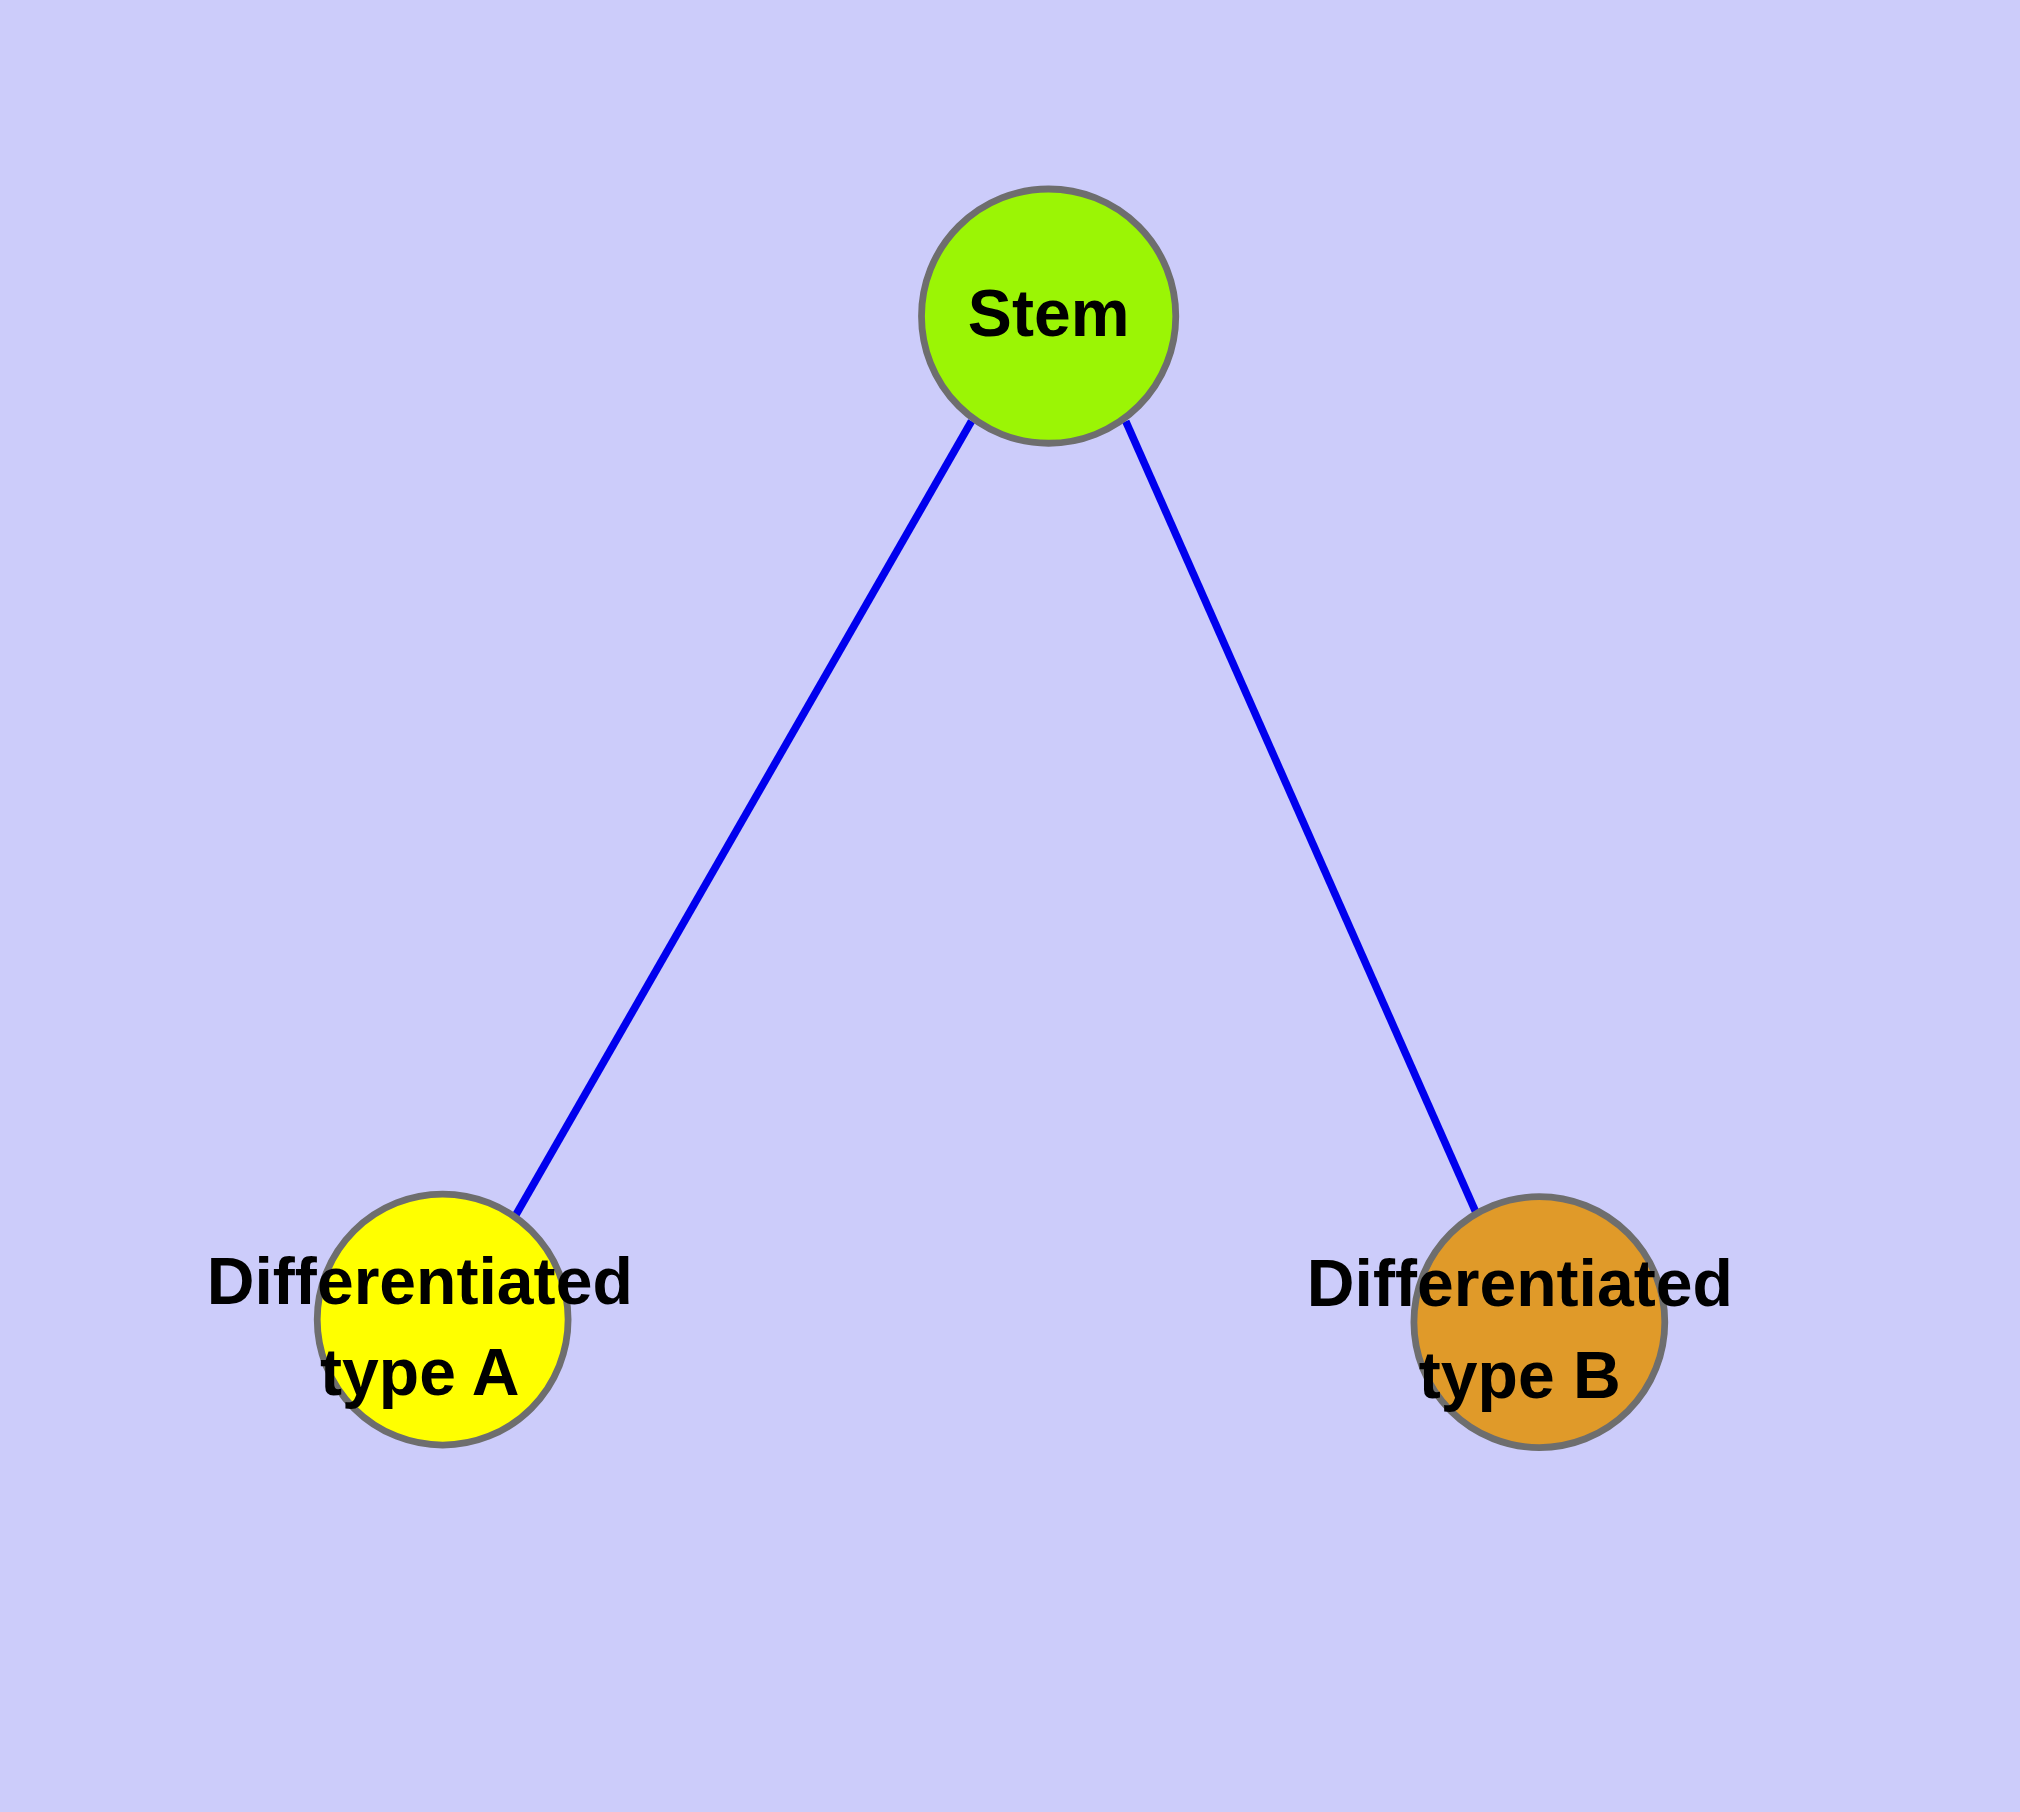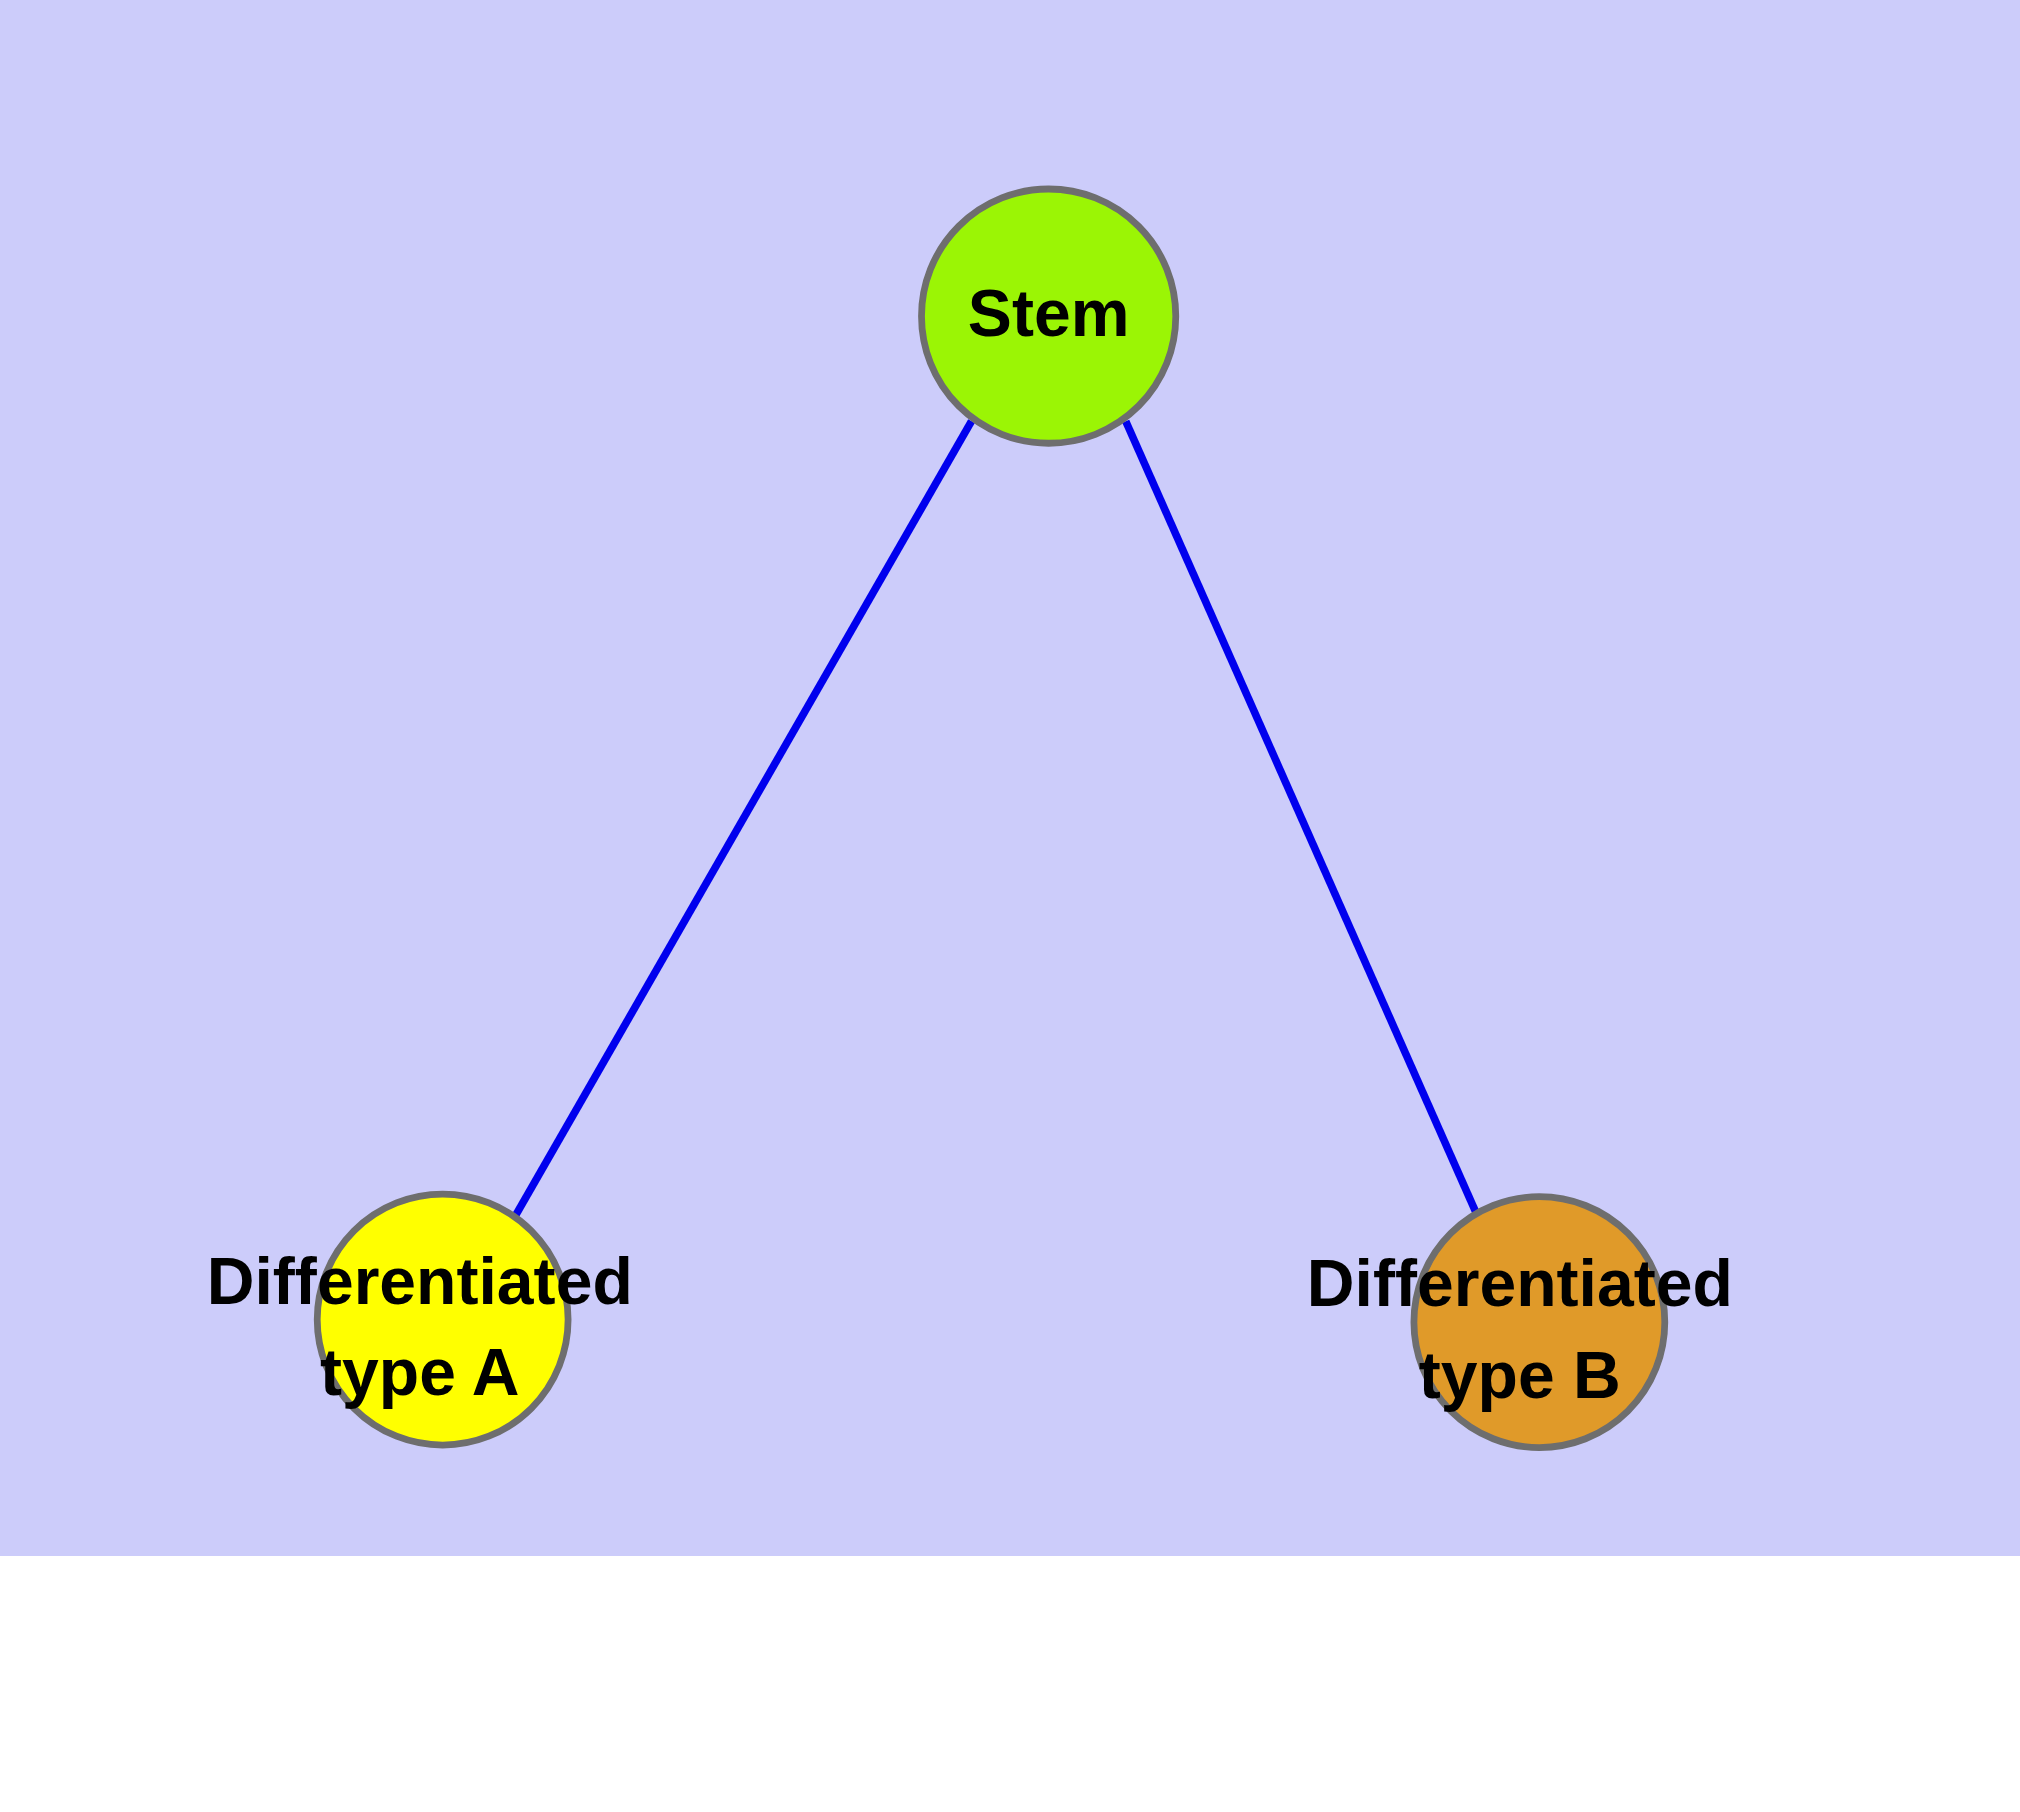--- a/index.html
+++ b/index.html
@@ -3,21 +3,21 @@
 <meta charset="utf-8">
 <style>
   html, body {
     margin: 0;
     padding: 0;
     background: #ffffff;
   }
   #canvas {
     position: relative;
     width: 2021px;
-    height: 1556px;
+    height: 1812px;
     overflow: hidden;
     font-family: "Liberation Sans", sans-serif;
   }
   #graph-svg {
     position: absolute;
     top: 0;
     left: 0;
     width: 2021px;
     height: 1812px;
     display: block;

